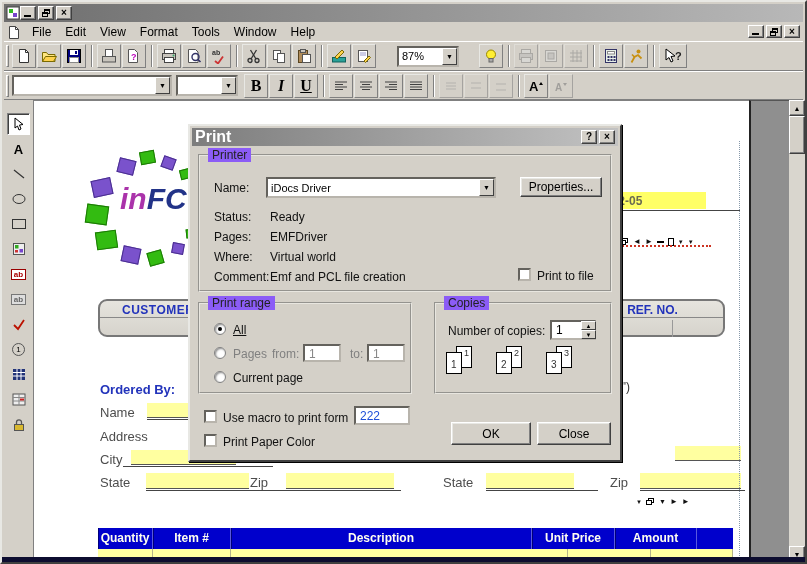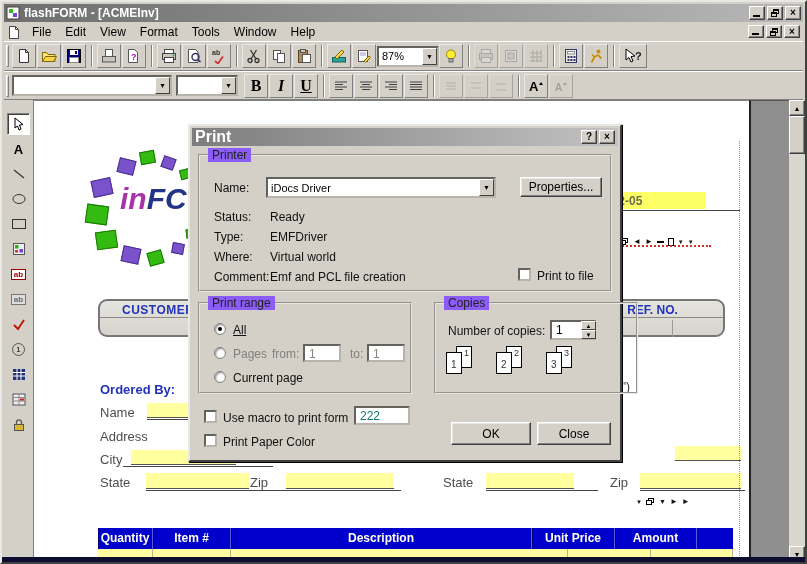--- a/index.html
+++ b/index.html
@@ -101,21 +101,20 @@
 <div id="win">
 
   <div class="titlebar">
     <span>
       <svg width="14" height="14">
           <rect x="1" y="1" width="12" height="12" fill="#fff" stroke="#444"></rect>
           <rect x="3" y="3" width="4" height="4" fill="#33bb22"></rect>
           <rect x="7" y="7" width="4" height="4" fill="#7744cc"></rect>
         </svg>
     </span>
-    <span class="ttl">flashFORM - [ACMEInv]</span>
     <span class="winbtns">
       <span class="wbtn">
           <span class="g-min"></span>
         </span>
       <span class="wbtn">
           <span class="g-rest">
             <i class="b1"></i>
             <i class="b2"></i>
           </span>
         </span>
@@ -243,21 +242,21 @@
         </svg>
       </span>
     <span class="tbtn">
         <svg width="16" height="16">
           <rect x="2.5" y="2.5" width="9" height="11" fill="#fff" stroke="#555"></rect>
           <line x1="4" y1="5" x2="10" y2="5" stroke="#99c"></line>
           <line x1="4" y1="7" x2="10" y2="7" stroke="#99c"></line>
           <path d="M8 13l5-5 1.5 1.5-5 5z" fill="#ffd24d" stroke="#7a6a00"></path>
         </svg>
       </span>
-    <span class="combo" style="width:62px; margin:0 0;">
+    <span class="combo" style="width:62px; margin:0 20px;">
       <span class="cval">87%</span>
       <span class="carr">▼</span>
     </span>
     <span class="tbtn">
         <svg width="16" height="16">
           <circle cx="8" cy="6.5" r="4.5" fill="#ffee33" stroke="#998800"></circle>
           <rect x="6" y="10.5" width="4" height="3.5" fill="#aaa" stroke="#666"></rect>
         </svg>
       </span>
     <span class="sep"></span>
@@ -620,21 +619,21 @@
     <div class="group" style="left:8px;top:28px;width:414px;height:138px;">
       <span class="glabel">Printer</span>
       <span class="dtext" style="left:14px;top:25px;">Name:</span>
       <span class="combo" style="position:absolute;left:66px;top:21px;width:230px;">
         <span class="cval" style="color:#000;">iDocs Driver</span>
         <span class="carr">▼</span>
       </span>
       <span class="pbtn" style="left:320px;top:21px;width:82px;height:20px;">Properties...</span>
       <span class="dtext" style="left:14px;top:54px;">Status:</span>
       <span class="dtext" style="left:70px;top:54px;">Ready</span>
-      <span class="dtext" style="left:14px;top:74px;">Type:</span>
+      <span class="dtext" style="left:14px;top:74px;">Pages:</span>
       <span class="dtext" style="left:70px;top:74px;">EMFDriver</span>
       <span class="dtext" style="left:14px;top:94px;">Where:</span>
       <span class="dtext" style="left:70px;top:94px;">Virtual world</span>
       <span class="dtext" style="left:14px;top:114px;">Comment:</span>
       <span class="dtext" style="left:70px;top:114px;">Emf and PCL file creation</span>
       <span class="chk" style="left:318px;top:112px;"></span>
       <span class="dtext" style="left:337px;top:113px;">Print to file</span>
     </div>
 
     <div class="group" style="left:8px;top:176px;width:214px;height:92px;">
@@ -644,21 +643,21 @@
       <span class="radio" style="left:14px;top:43px;"></span>
       <span class="dtext dis-t" style="left:33px;top:43px;">Pages</span>
       <span class="dtext dis-t" style="left:72px;top:43px;">from:</span>
       <span class="field" style="left:103px;top:40px;width:38px;height:18px;color:#888;">1</span>
       <span class="dtext dis-t" style="left:150px;top:43px;">to:</span>
       <span class="field" style="left:167px;top:40px;width:38px;height:18px;color:#888;">1</span>
       <span class="radio" style="left:14px;top:67px;"></span>
       <span class="dtext" style="left:33px;top:67px;">Current page</span>
     </div>
 
-    <div class="group" style="left:244px;top:176px;width:204px;height:92px;">
+    <div class="group" style="left:244px;top:176px;width:178px;height:92px;">
       <span class="glabel">Copies</span>
       <span class="dtext" style="left:12px;top:20px;">Number of copies:</span>
       <span class="field" style="left:114px;top:16px;width:46px;height:20px;color:#000;">1</span>
       <span class="spin" style="left:145px;top:17px;">▲</span>
       <span class="spin" style="left:145px;top:26px;">▼</span>
       <span class="cpair" style="left:10px;top:42px;">
         <span class="cpg back">
             <span>1</span>
           </span>
         <span class="cpg front">
@@ -678,20 +677,20 @@
             <span>3</span>
           </span>
         <span class="cpg front">
             <span>3</span>
           </span>
       </span>
     </div>
 
     <span class="chk" style="left:14px;top:284px;"></span>
     <span class="dtext" style="left:33px;top:285px;">Use macro to print form</span>
-    <span class="field" style="left:164px;top:280px;width:56px;height:19px;color:#0f766e;">222</span>
+    <span class="field" style="left:164px;top:280px;width:56px;height:19px;color:#1d4ed8;">222</span>
     <span class="chk" style="left:14px;top:308px;"></span>
     <span class="dtext" style="left:33px;top:309px;">Print Paper Color</span>
     <span class="pbtn" style="left:261px;top:296px;width:80px;height:23px;">OK</span>
     <span class="pbtn" style="left:347px;top:296px;width:74px;height:23px;">Close</span>
   </div>
 
 </div>
 
 </body></html>

